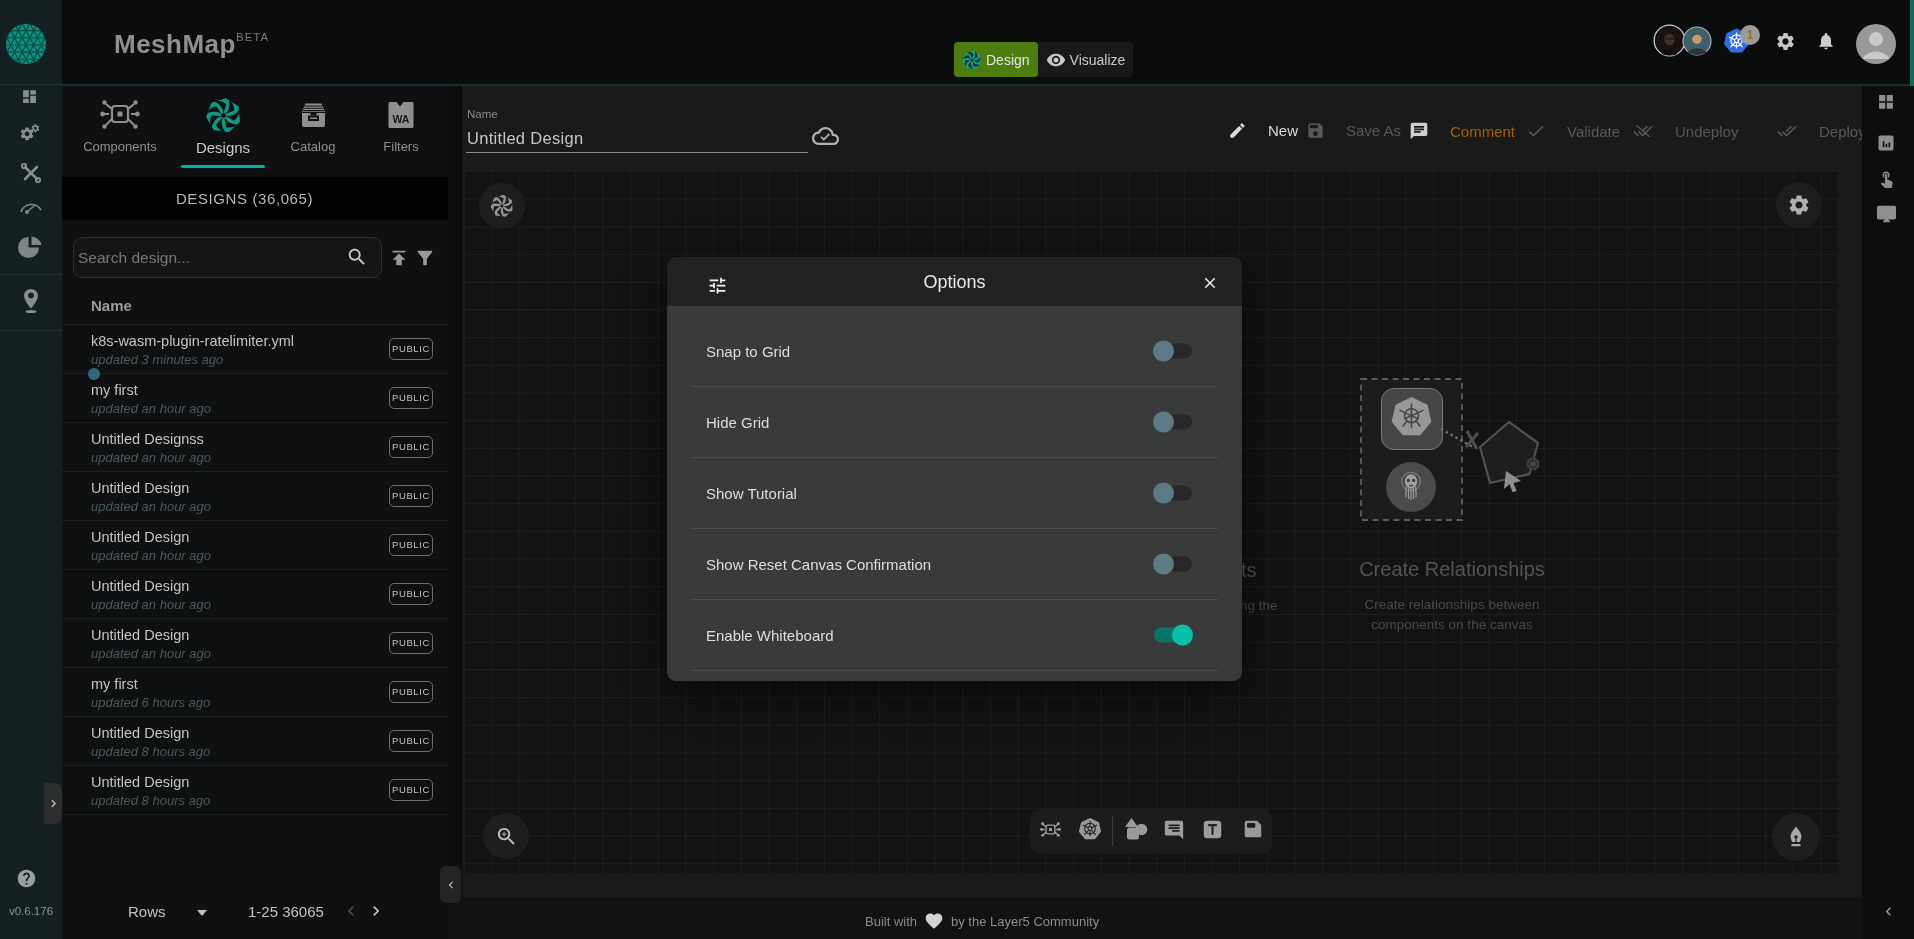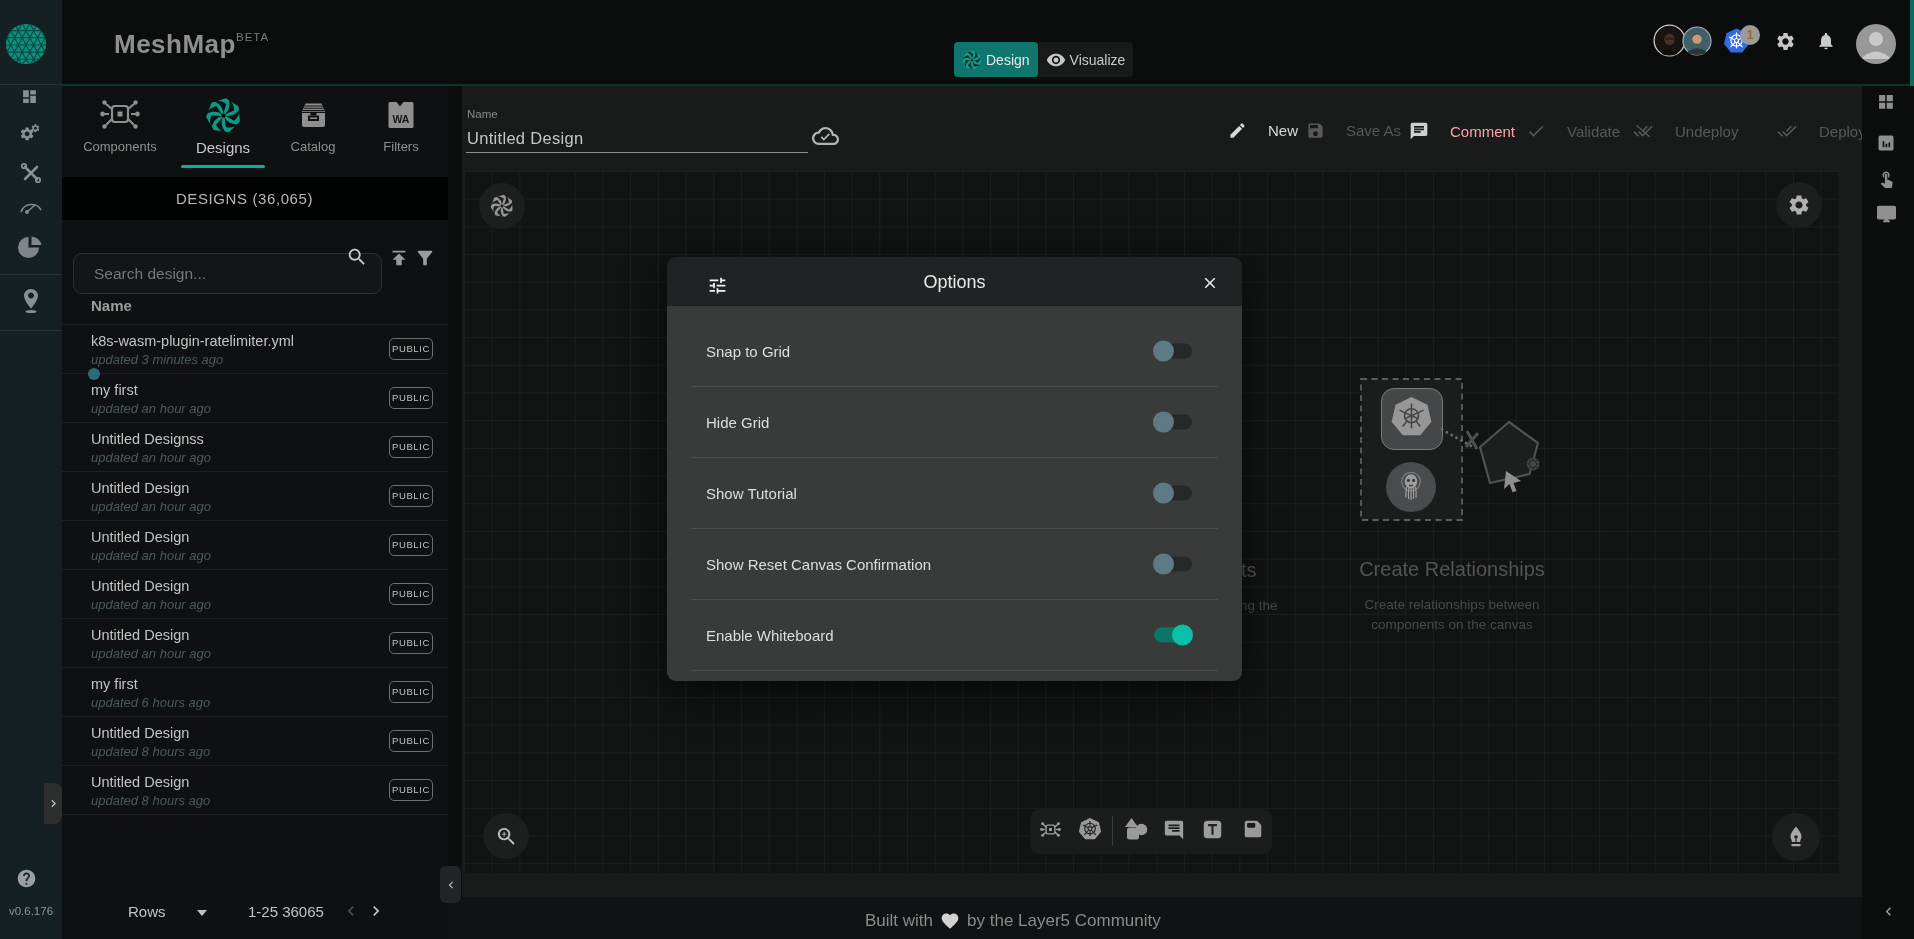--- a/index.html
+++ b/index.html
@@ -14,51 +14,51 @@
   #rail .div { position:absolute; left:0; width:62px; height:1px; background:#253335; }
 
   
   #header { left:62px; top:0; width:1852px; height:84px; background:#0b0d0d; z-index:4; }
   #tealline { left:62px; top:84px; width:1852px; height:2px; background:#0e332e; z-index:6; }
   #edgeline { left:1910px; top:0; width:4px; height:86px; background:#0e6b5e; z-index:7; }
   #brand { left:114px; top:29px; font-size:26px; font-weight:bold; color:#8f8f8f; letter-spacing:0.5px; z-index:6; }
   #brand sup { font-size:11.5px; color:#7a7a7a; font-weight:normal; letter-spacing:1px; position:relative; top:-2px;}
   #modetoggle { left:954px; top:42px; height:35px; background:#181a1a; border-radius:4px; display:flex; z-index:6; align-items:center;}
   .modebtn { display:flex; align-items:center; gap:4px; padding:0 8px; font-size:14px; color:#c9c9c9; border-radius:4px; height:35px; }
-  .modebtn.active { background:#0f766e; color:#e6e6e6; }
+  .modebtn.active { background:#4d7c0f; color:#e6e6e6; }
   #hdricons { left:1650px; top:0px; width:264px; height:84px; z-index:6; }
 
   
   #panel { left:62px; top:86px; width:386px; height:853px; background:#0f1011; z-index:3; }
   .tab { position:absolute; top:10px; width:90px; text-align:center; color:#8f8f8f; font-size:13px; }
   .tab .ticon { height:38px; display:flex; align-items:center; justify-content:center; }
   .tab .tlbl { margin-top:5px; }
   #tab-designs .tlbl { color:#c9c9c9; font-size:15px; }
   #designsul { position:absolute; left:119px; top:79px; width:84px; height:3px; background:#00B39F; border-radius:2px;}
   #designsbar { position:absolute; left:0; top:91px; width:386px; height:43px; background:#010202;
      color:#b9b9b9; font-size:15px; letter-spacing:0.6px; text-align:center; line-height:43px; padding-right:21px; }
   #searchbox { position:absolute; left:11px; top:151px; width:309px; height:41px; border:1px solid #2e2f2f;
-     border-radius:9px; background:#141516; color:#787878; font-size:15.5px; line-height:39px; padding-left:20px;margin-top:16px; }
+     border-radius:9px; background:#141516; color:#787878; font-size:15.5px; line-height:39px; padding-left:4px; }
   .lrow { position:absolute; left:0; width:386px; height:49px; border-bottom:1px solid #1e1f1f; }
   .lrow .nm { position:absolute; left:29px; top:8px; font-size:14.5px; color:#c4c4c4; }
   .lrow .up { position:absolute; left:29px; top:27px; font-size:13px; color:#4c5a5a; font-style:italic; }
   .chip { position:absolute; right:15px; top:13px; width:44px; height:22px; border:1px solid #6e6e6e;
      border-radius:5px; color:#c2c2c2; font-size:9.5px; letter-spacing:0.6px; text-align:center; line-height:20px; }
   #pager { position:absolute; left:0; top:810px; width:386px; height:43px; color:#c3c3c3; font-size:15px;}
 
   
   #gapcol { left:448px; top:86px; width:14px; height:853px; background:#0c0d0d; z-index:2;}
   #canvaswrap { left:462px; top:86px; width:1400px; height:811px; background:#191a1a; z-index:2; }
   #canvas { position:absolute; left:2px; top:85px; width:1374px; height:702px; background:#121313;
      background-image:linear-gradient(#1d1e1e 1px, transparent 1px),
                       linear-gradient(90deg, #1d1e1e 1px, transparent 1px);
      background-size:27.7px 27.7px; }
   .circbtn { position:absolute; border-radius:50%; background:#1d1e1e; display:flex; align-items:center; justify-content:center; }
   #footer { left:448px; top:897px; width:1414px; height:42px; background:#111213; z-index:2; }
-  #footer .txt { position:absolute; left:417px; top:14px; color:#8b8b8b; font-size:17px; display:flex; align-items:center; gap:6px;}
+  #footer .txt { position:absolute; left:417px; top:14px; color:#8b8b8b; font-size:13px; display:flex; align-items:center; gap:6px;}
   #ftab { left:440px; top:866px; width:21px; height:37px; background:#232425; border-radius:6px; z-index:4;
      display:flex; align-items:center; justify-content:center;}
   #rtab { left:44px; top:783px; width:18px; height:41px; background:#2d2f2f; border-radius:0 8px 8px 0; z-index:6;
      display:flex; align-items:center; justify-content:center;}
 
   
   #rrail { left:1862px; top:86px; width:52px; height:853px; background:#0c0d0d; z-index:3; }
 
   
   #modal { left:667px; top:257px; width:575px; height:424px; border-radius:9px; overflow:hidden; z-index:10;
@@ -375,21 +375,21 @@
       <div class="tbbtn" style="left:844px;">
           <svg width="19" height="19" viewBox="0 0 24 24">
             <path fill="#585858" d="M17 3H5c-1.11 0-2 .9-2 2v14c0 1.1.89 2 2 2h14c1.1 0 2-.9 2-2V7l-4-4zm-5 16c-1.66 0-3-1.34-3-3s1.34-3 3-3 3 1.34 3 3-1.34 3-3 3zm3-10H5V5h10v4z"></path>
           </svg>
           <span style="color:#585858;">Save As</span>
         </div>
       <div class="tbbtn" style="left:947px;">
           <svg width="20" height="20" viewBox="0 0 24 24">
             <path fill="#d0d0d0" d="M20 2H4c-1.1 0-1.99.9-1.99 2L2 22l4-4h14c1.1 0 2-.9 2-2V4c0-1.1-.9-2-2-2zM6 9h12v2H6V9zm8 5H6v-2h8v2zm4-6H6V6h12v2z"></path>
           </svg>
-          <span style="color:#fca5a5;">Comment</span>
+          <span style="color:#a16207;">Comment</span>
         </div>
       <div class="tbbtn" style="left:1064px;">
           <svg width="20" height="20" viewBox="0 0 24 24">
             <path fill="#585858" d="M9 16.17 4.83 12l-1.42 1.41L9 19 21 7l-1.41-1.41z"></path>
           </svg>
           <span style="color:#585858;">Validate</span>
         </div>
       <div class="tbbtn" style="left:1170px;">
           <svg width="22" height="20" viewBox="0 0 24 24">
             <path fill="#585858" d="M0.41 13.41 6 19l1.41-1.42L1.83 12m20.41-6.42L11.66 16.17 7.5 12l-1.42 1.41L11.66 19l12-12m-5.66 0-1.41-1.42-6.35 6.35 1.42 1.41z"></path>

